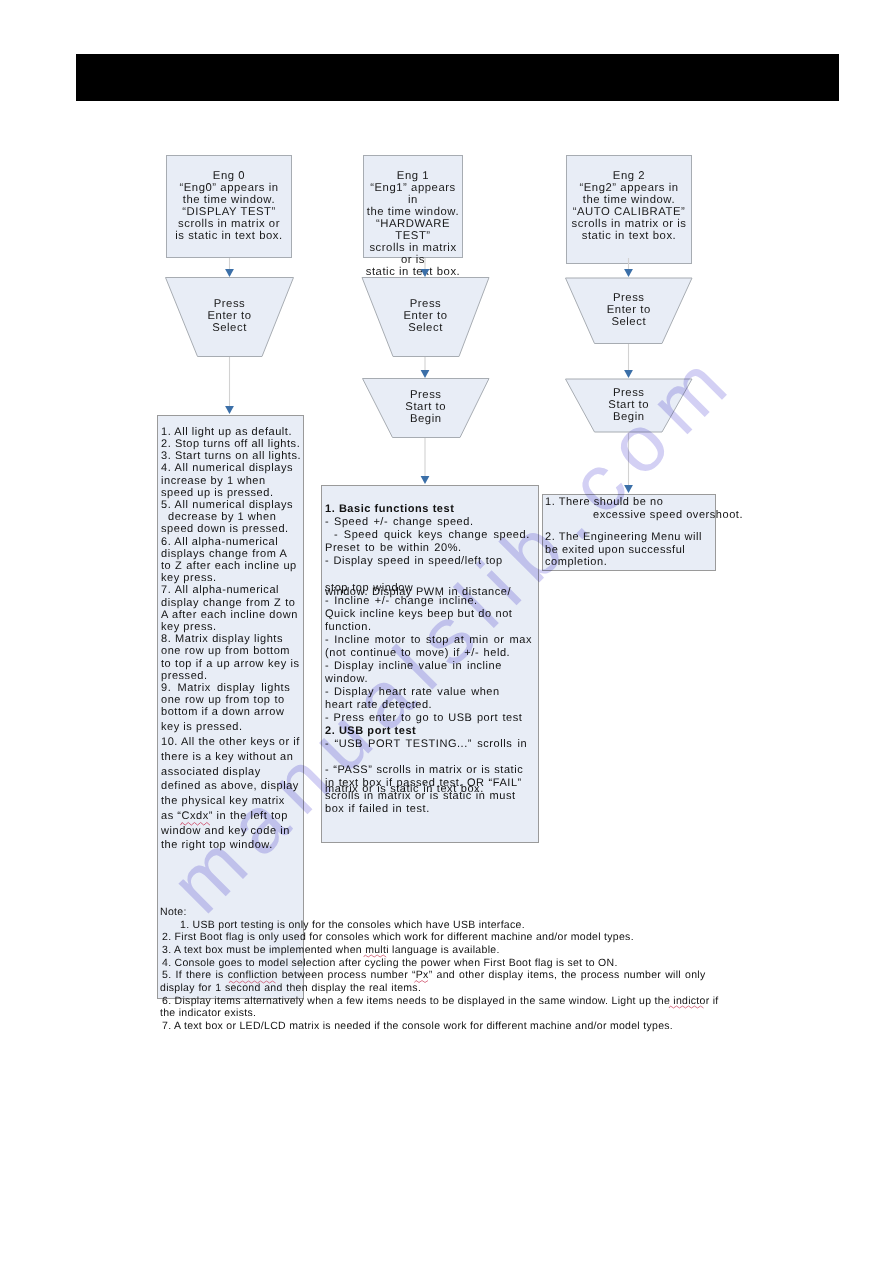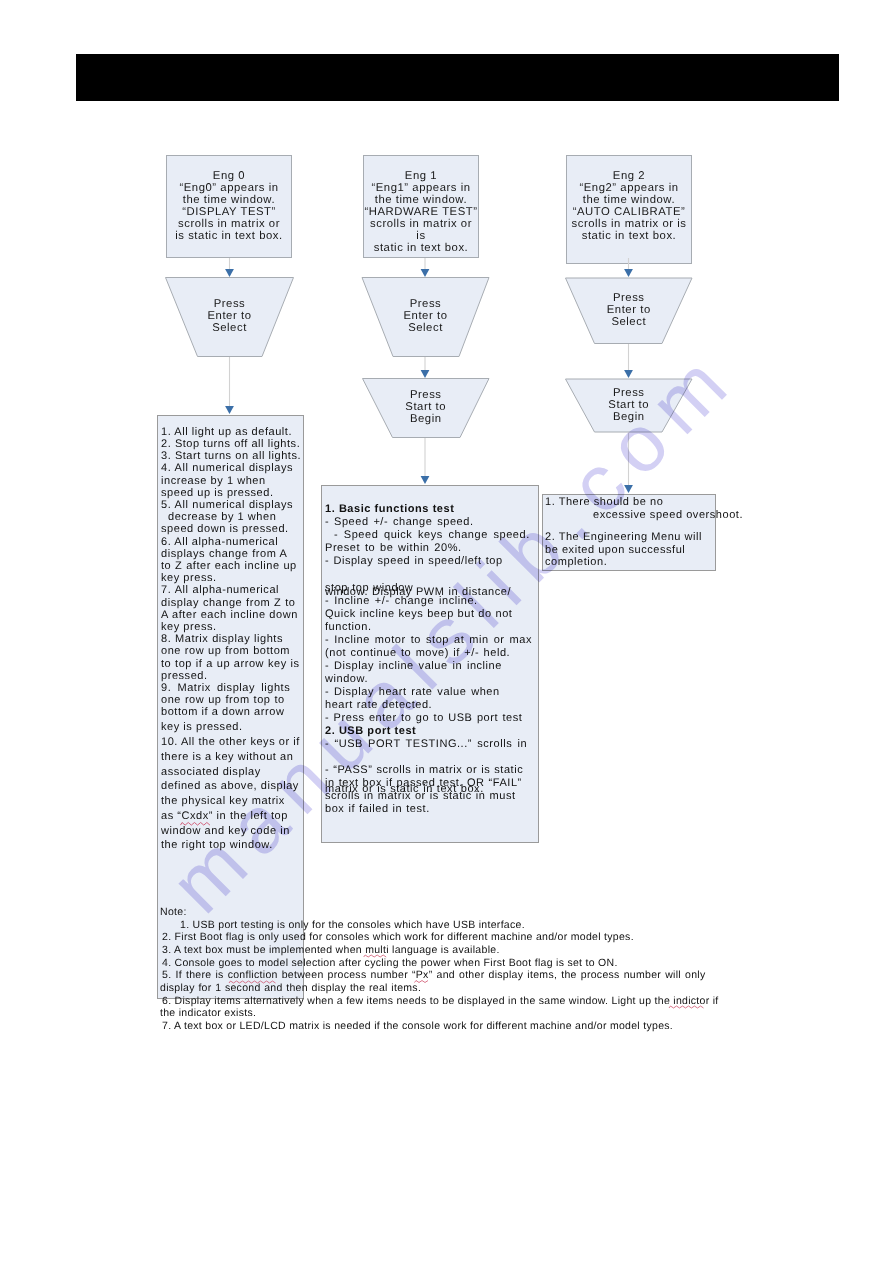--- a/index.html
+++ b/index.html
@@ -49,21 +49,21 @@
       <div class="rbox" style="left:166px;top:155px;width:126px;height:103px;">
         <div class="ctext" style="top:14.2px;">
           <div>Eng 0</div>
           <div>“Eng0” appears in</div>
           <div>the time window.</div>
           <div>“DISPLAY TEST”</div>
           <div>scrolls in matrix or</div>
           <div>is static in text box.</div>
         </div>
       </div>
-      <div class="rbox" style="left:363px;top:155px;width:116px;height:103px;">
+      <div class="rbox" style="left:363px;top:155px;width:100px;height:103px;">
         <div class="ctext" style="top:14.2px;">
           <div>Eng 1</div>
           <div>“Eng1” appears in</div>
           <div>the time window.</div>
           <div>“HARDWARE TEST”</div>
           <div>scrolls in matrix or is</div>
           <div>static in text box.</div>
         </div>
       </div>
       <div class="rbox" style="left:566px;top:155px;width:126px;height:109px;">

